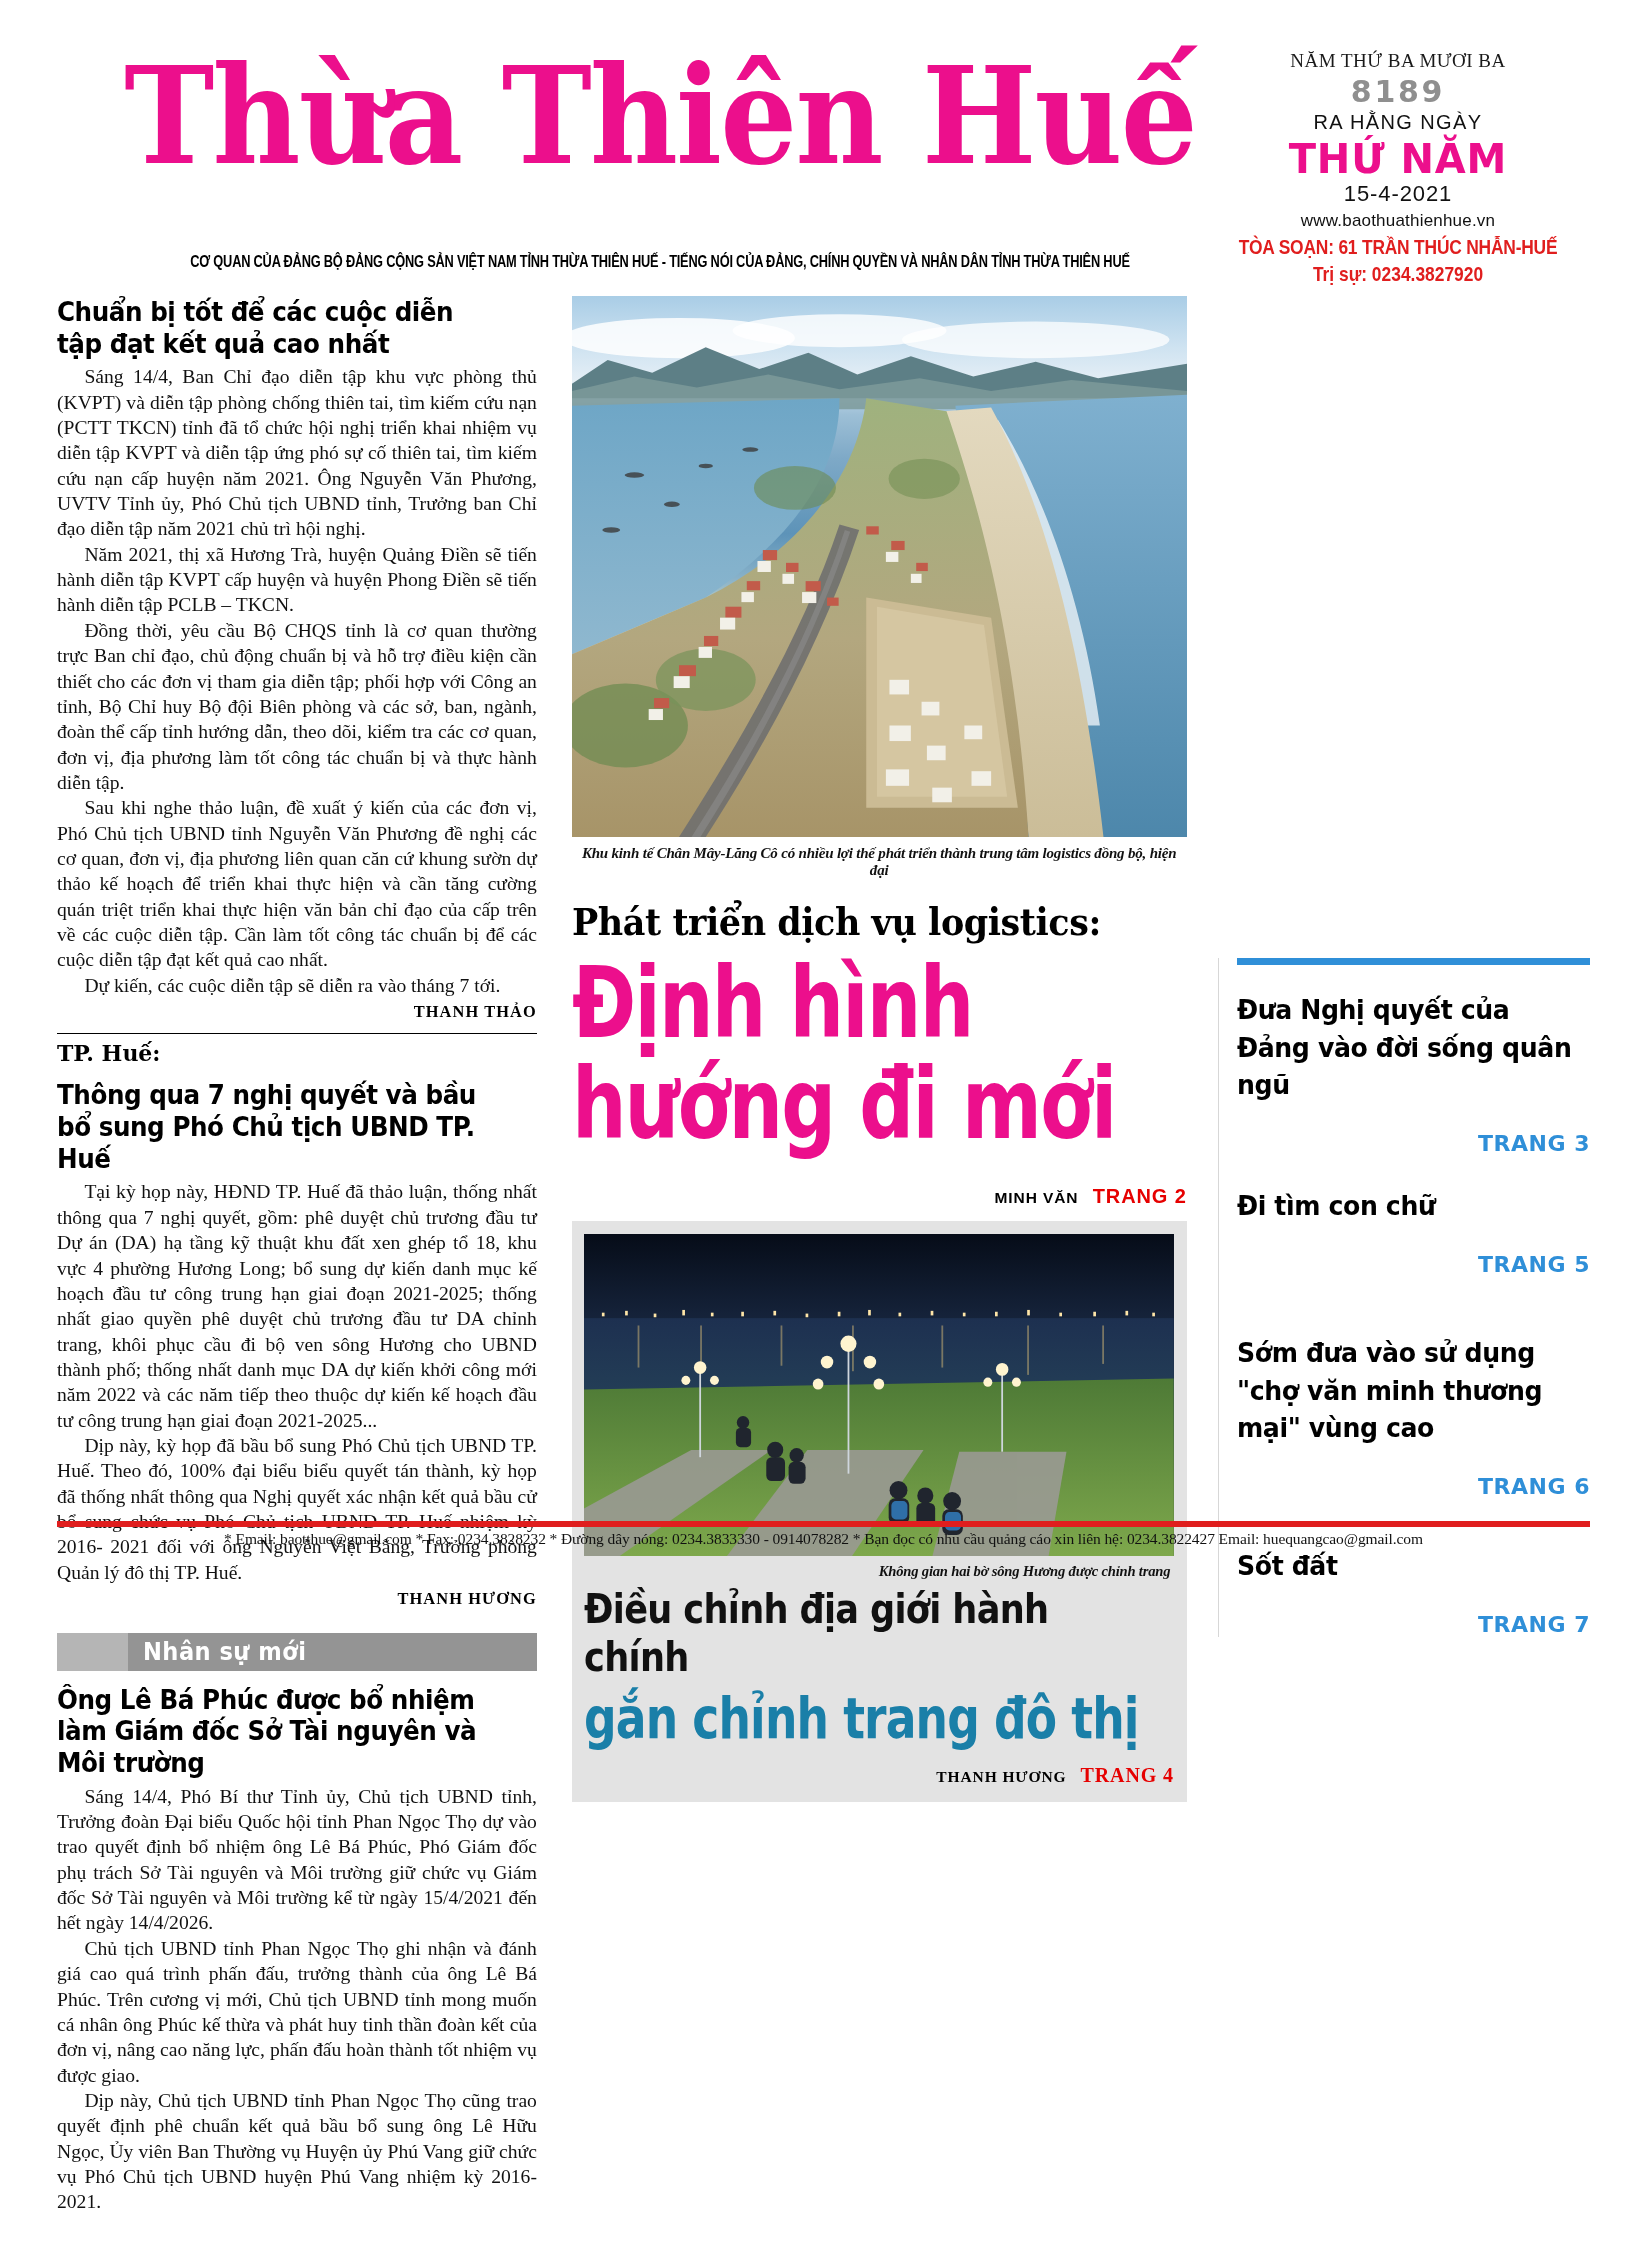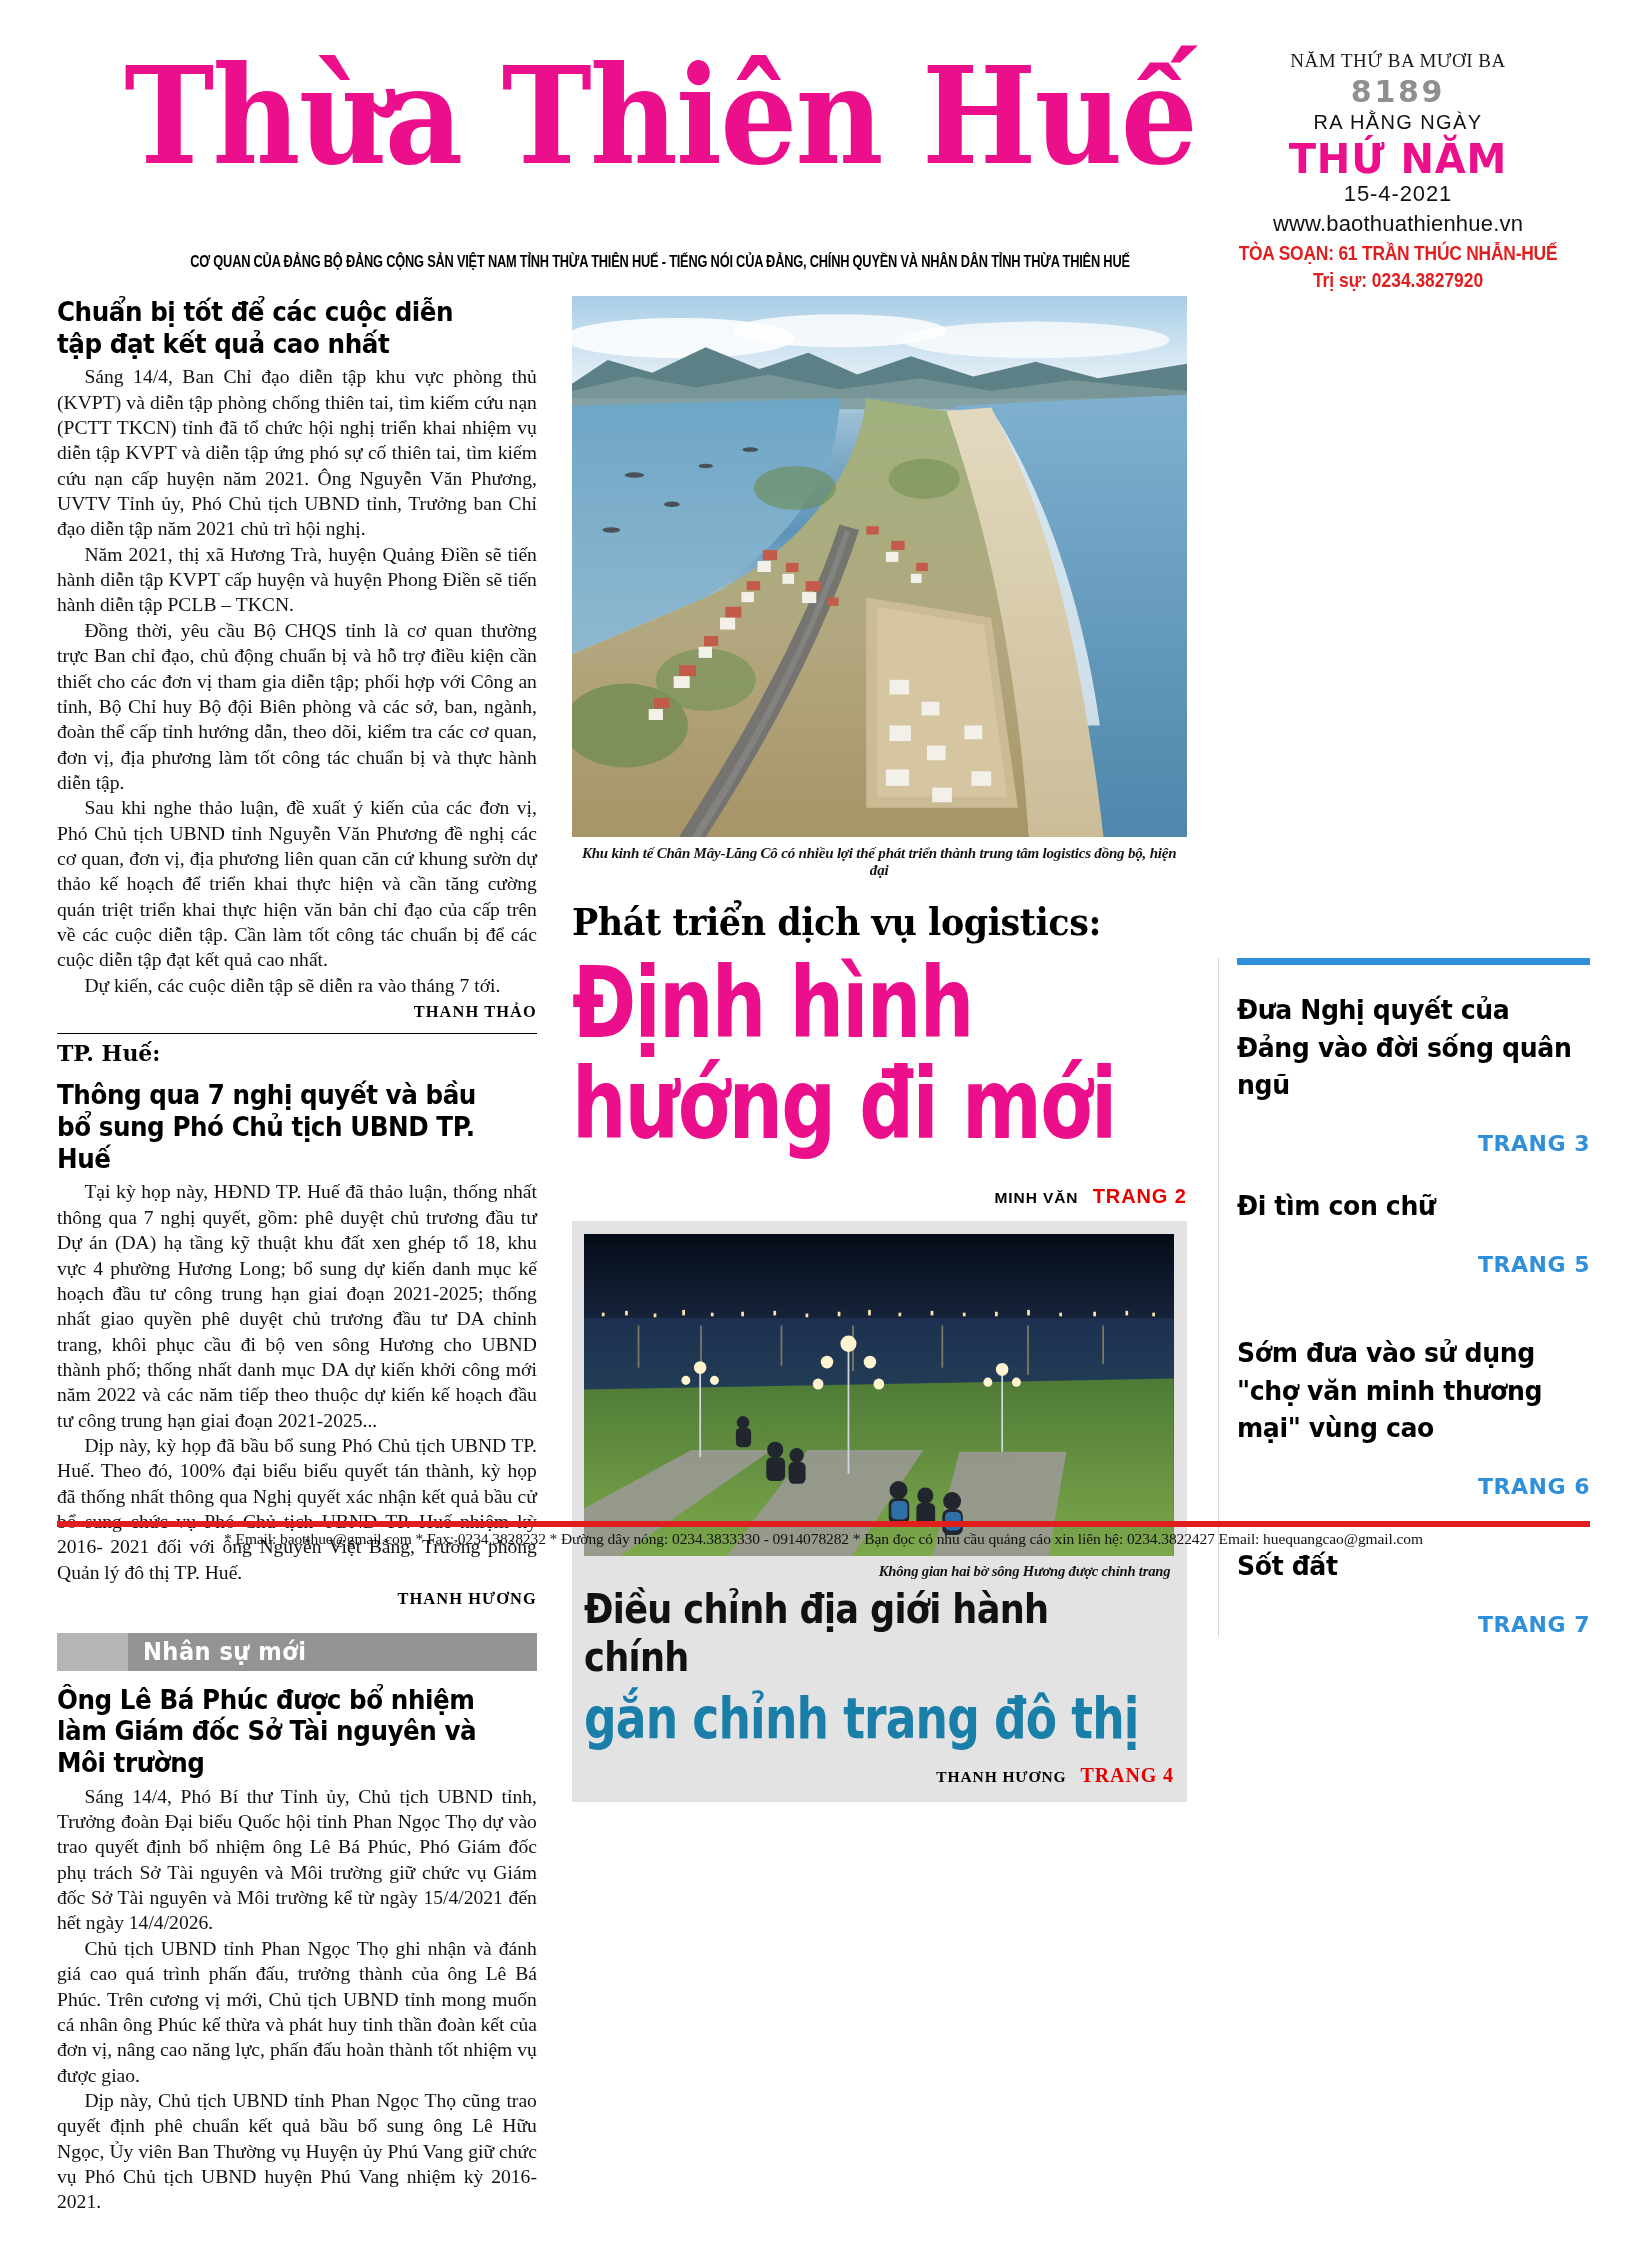--- a/index.html
+++ b/index.html
@@ -49,21 +49,21 @@
   .mh-weekday {
     font-family: "DejaVu Sans", sans-serif; font-weight: bold;
     font-size: 40px; color: #ec0f8c; letter-spacing: 0.9px; line-height: 1.05;
   }
   .mh-date {
     font-family: "Liberation Sans", sans-serif;
     font-size: 22px; color: #111; letter-spacing: 0.9px; margin-top: 0.9px;
   }
   .mh-web {
     font-family: "Liberation Sans", sans-serif;
-    font-size: 22px; color: #111; margin-top: 4.6px; letter-spacing: 0.2px; text-align: center;
+    font-size: 17px; color: #111; margin-top: 4.6px; letter-spacing: 0.2px; text-align: center;
   }
   .mh-office {
     font-family: "Liberation Sans", sans-serif; font-weight: bold;
     font-size: 17.4px; color: #e01e1e; margin-top: 5.5px; letter-spacing: -0.2px;
     transform: scaleY(1.2); transform-origin: center;
   }
   .mh-phone {
     font-family: "Liberation Sans", sans-serif; font-weight: bold;
     font-size: 17.4px; color: #e01e1e; margin-top: 6.4px;
     transform: scaleY(1.2); transform-origin: center;

